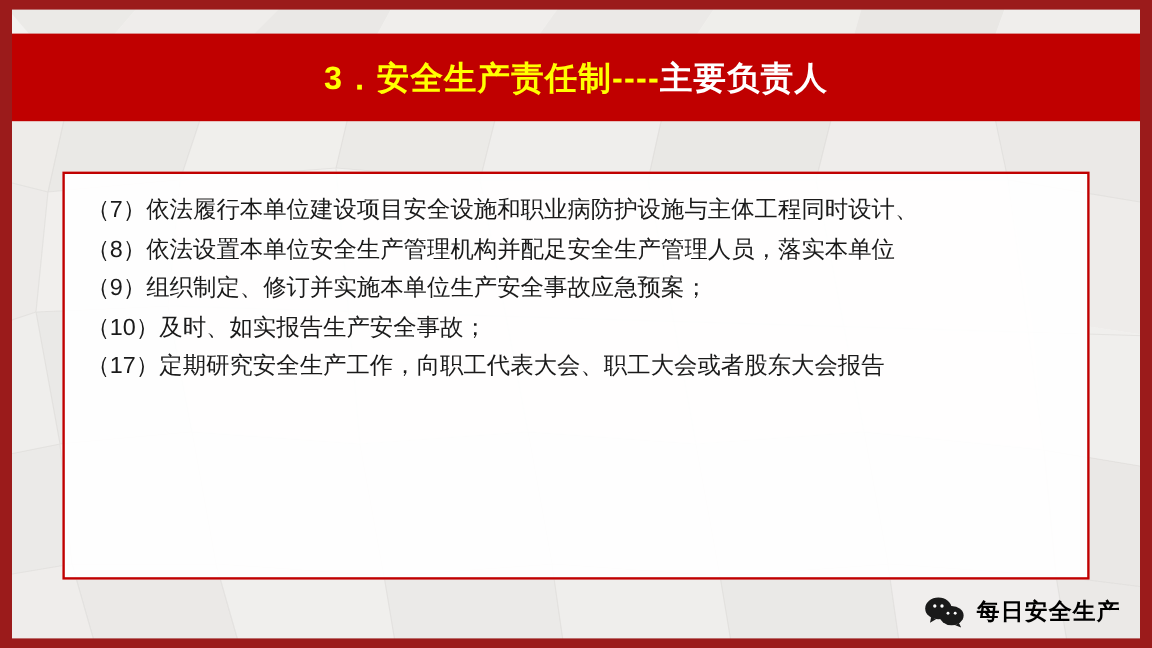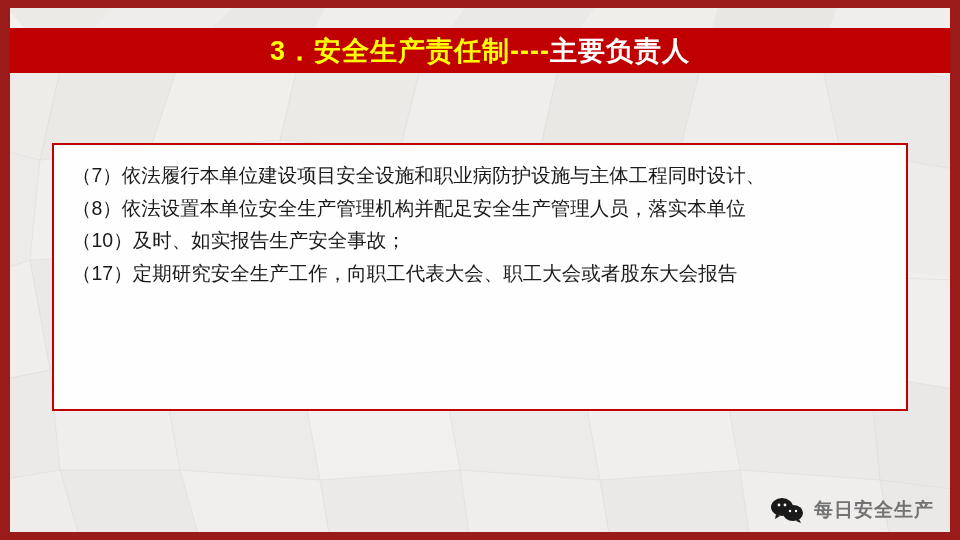--- a/index.html
+++ b/index.html
@@ -51,21 +51,21 @@
     left: 0; bottom: 0;
     width: 960px; height: 8px;
     background: #9b1b1b;
   }
   
   .title-bar {
     position: absolute;
     left: 10px;
     top: 28px;
     width: 940px;
-    height: 45px;
+    height: 73px;
     background: #c00000;
     display: flex;
     align-items: center;
     justify-content: center;
     box-sizing: border-box;
   }
   .title-text {
     font-size: 27px;
     font-weight: bold;
     color: #ffff00;
@@ -74,21 +74,21 @@
   }
   .title-text .tail {
     color: #ffffff;
   }
   
   .content-box {
     position: absolute;
     left: 52px;
     top: 143px;
     width: 856px;
-    height: 268px;
+    height: 340px;
     background: rgba(255,255,255,0.93);
     border: 2px solid #c00000;
     box-sizing: border-box;
     padding: 14px 18px 10px 18px;
   }
   .content-line {
     font-size: 19.5px;
     line-height: 32.5px;
     color: #1a1a1a;
     font-family: "Liberation Sans", sans-serif;
@@ -103,21 +103,21 @@
     align-items: center;
     gap: 10px;
   }
   .wechat-icon {
     width: 34px;
     height: 28px;
     position: relative;
   }
   .footer-text {
     font-size: 19px;
-    color: #737373;
+    color: #000000;
     font-weight: bold;
     letter-spacing: 1px;
   }
 </style>
 </head>
 <body>
 
 <div class="slide">
 
   <svg class="bg-poly" viewBox="0 0 960 540" preserveAspectRatio="none">
@@ -183,20 +183,21 @@
   <div class="frame-left"></div>
   <div class="frame-right"></div>
 
   <div class="title-bar">
     <div class="title-text"><span>3．安全生产责任制----</span><span class="tail">主要负责人</span></div>
   </div>
 
   <div class="content-box">
     <div class="content-line">（7）依法履行本单位建设项目安全设施和职业病防护设施与主体工程同时设计、</div>
     <div class="content-line">（8）依法设置本单位安全生产管理机构并配足安全生产管理人员，落实本单位</div>
+    <div class="content-line">（9）组织制定、修订并实施本单位生产安全事故应急预案；</div>
     <div class="content-line">（10）及时、如实报告生产安全事故；</div>
     <div class="content-line">（17）定期研究安全生产工作，向职工代表大会、职工大会或者股东大会报告</div>
   </div>
 
   <div class="footer-mark">
     <span class="wechat-icon">
       <svg width="34" height="28" viewBox="0 0 34 28">
         <ellipse cx="12" cy="11" rx="11" ry="9" fill="#1a1a1a"></ellipse>
         <polygon points="6,18 5,23 10,20" fill="#1a1a1a"></polygon>
         <ellipse cx="23" cy="17" rx="10" ry="8" fill="#1a1a1a"></ellipse>

